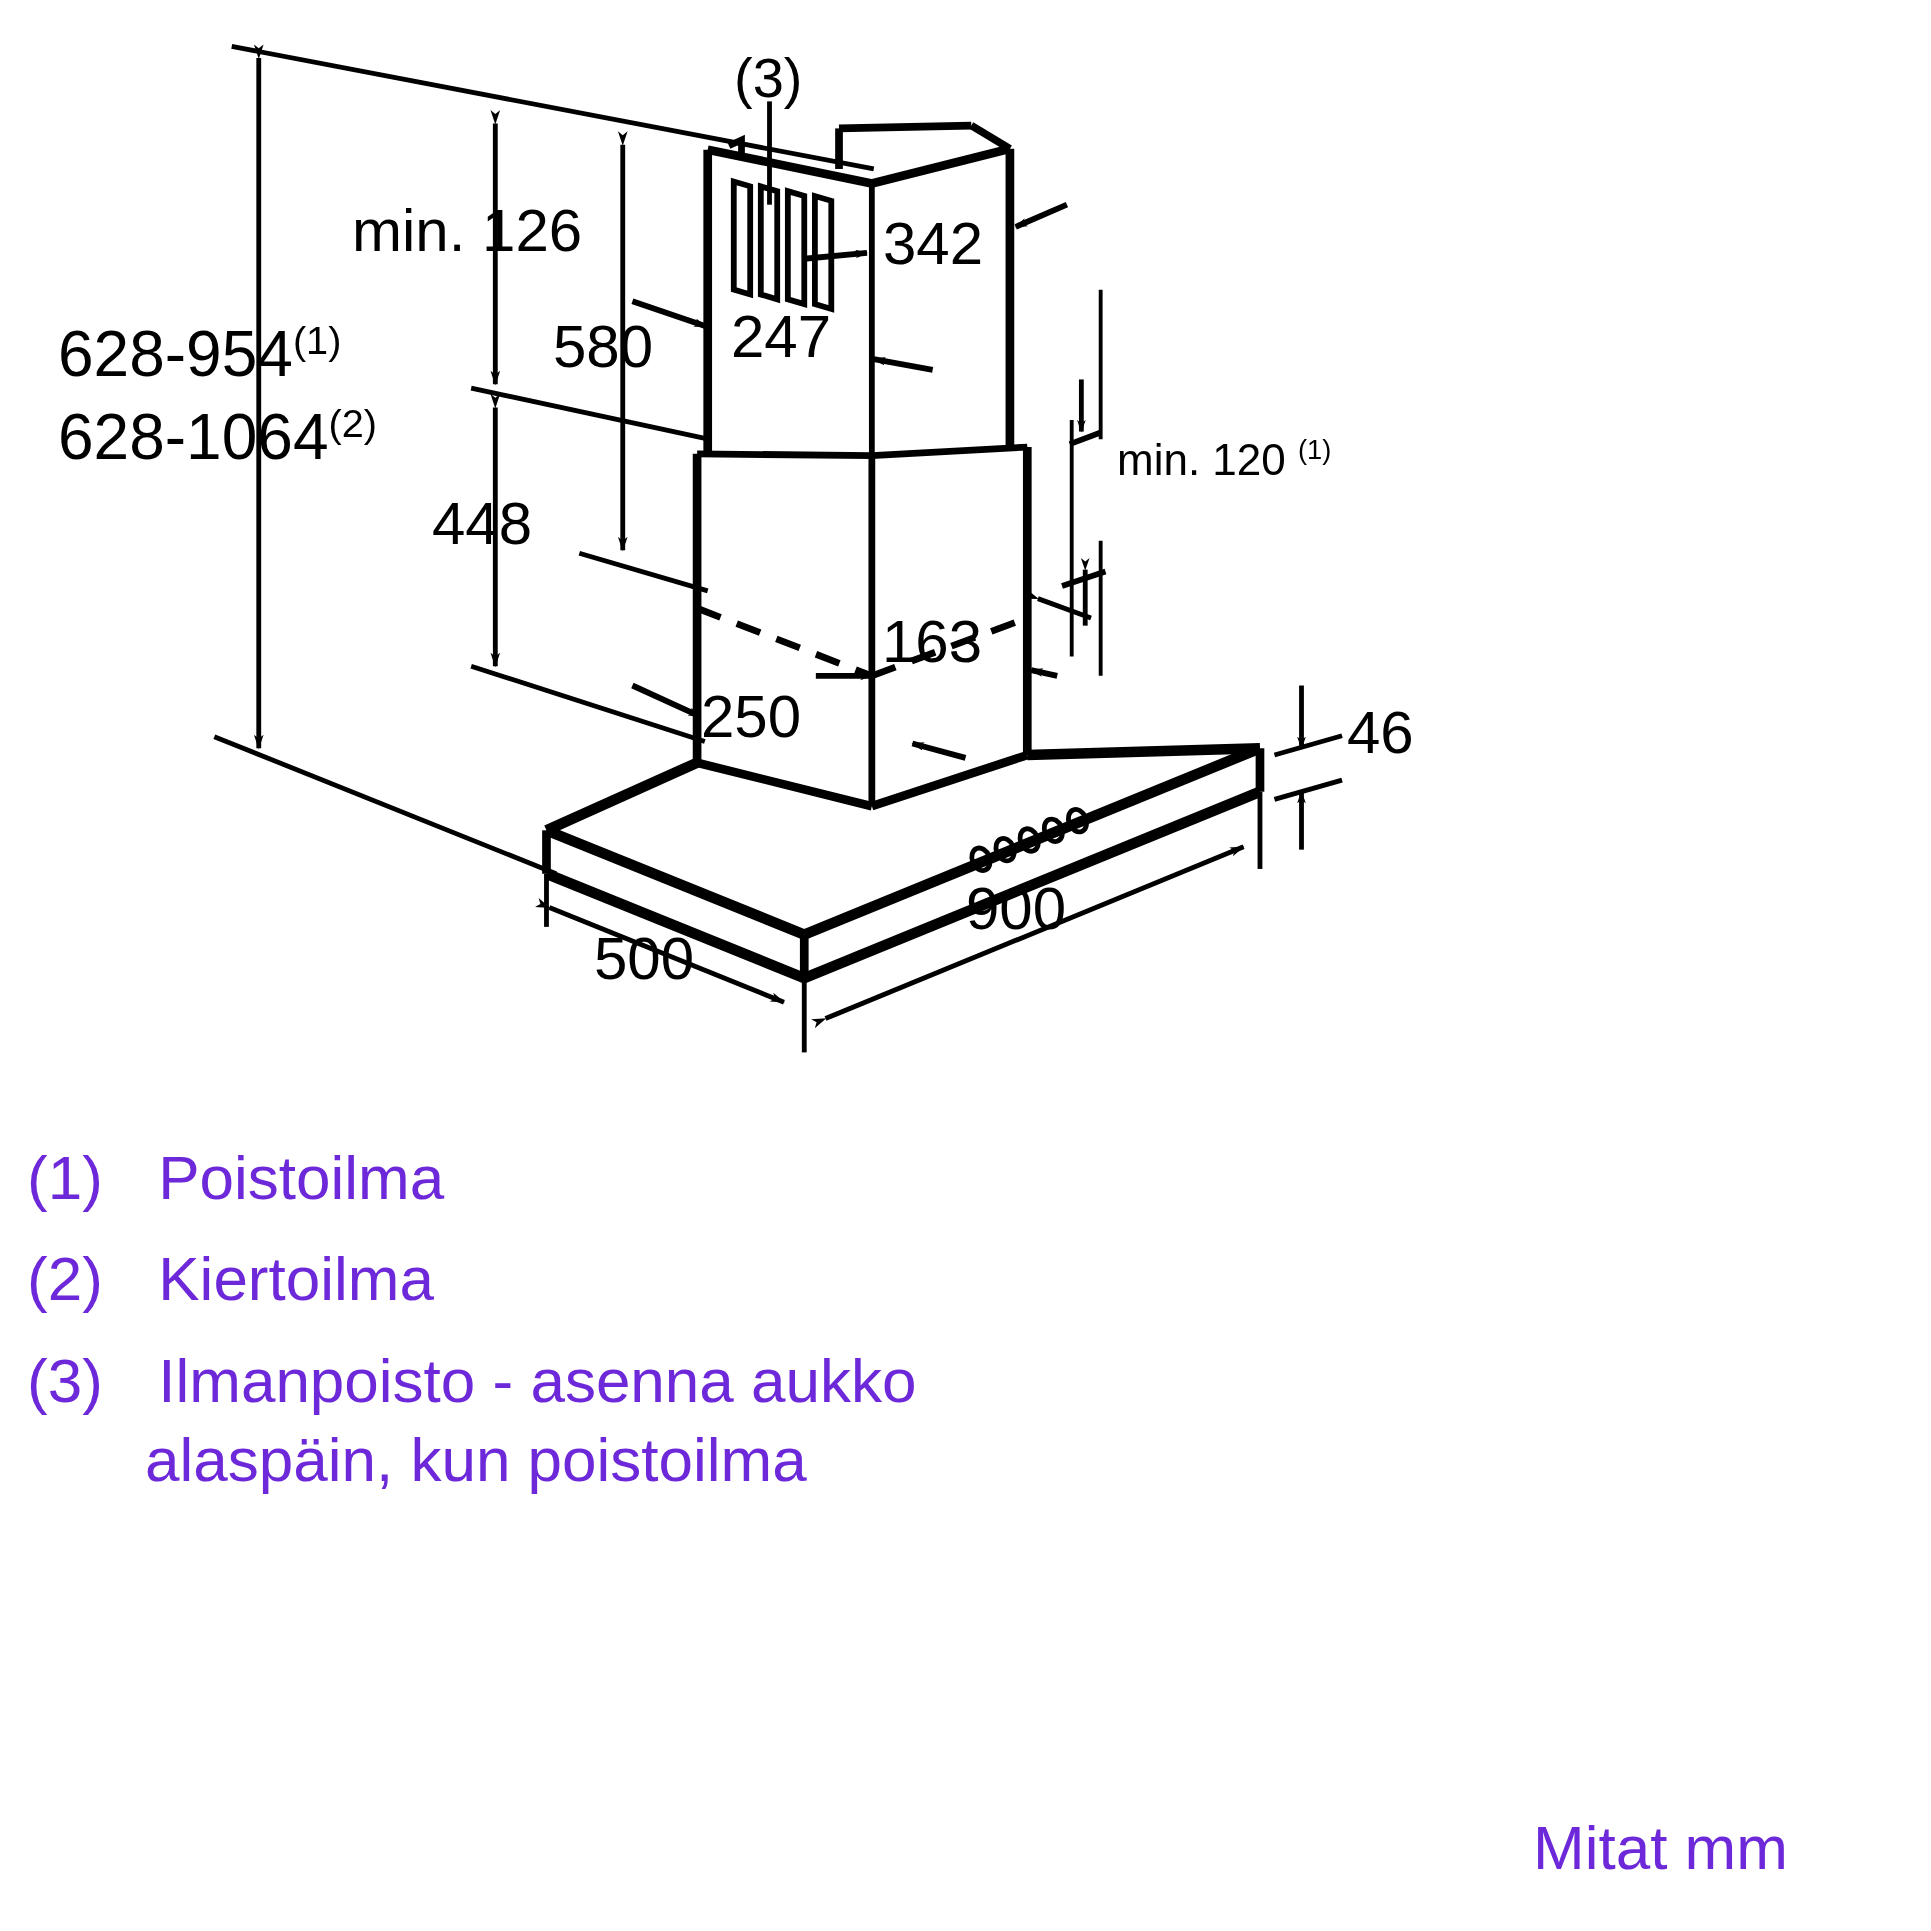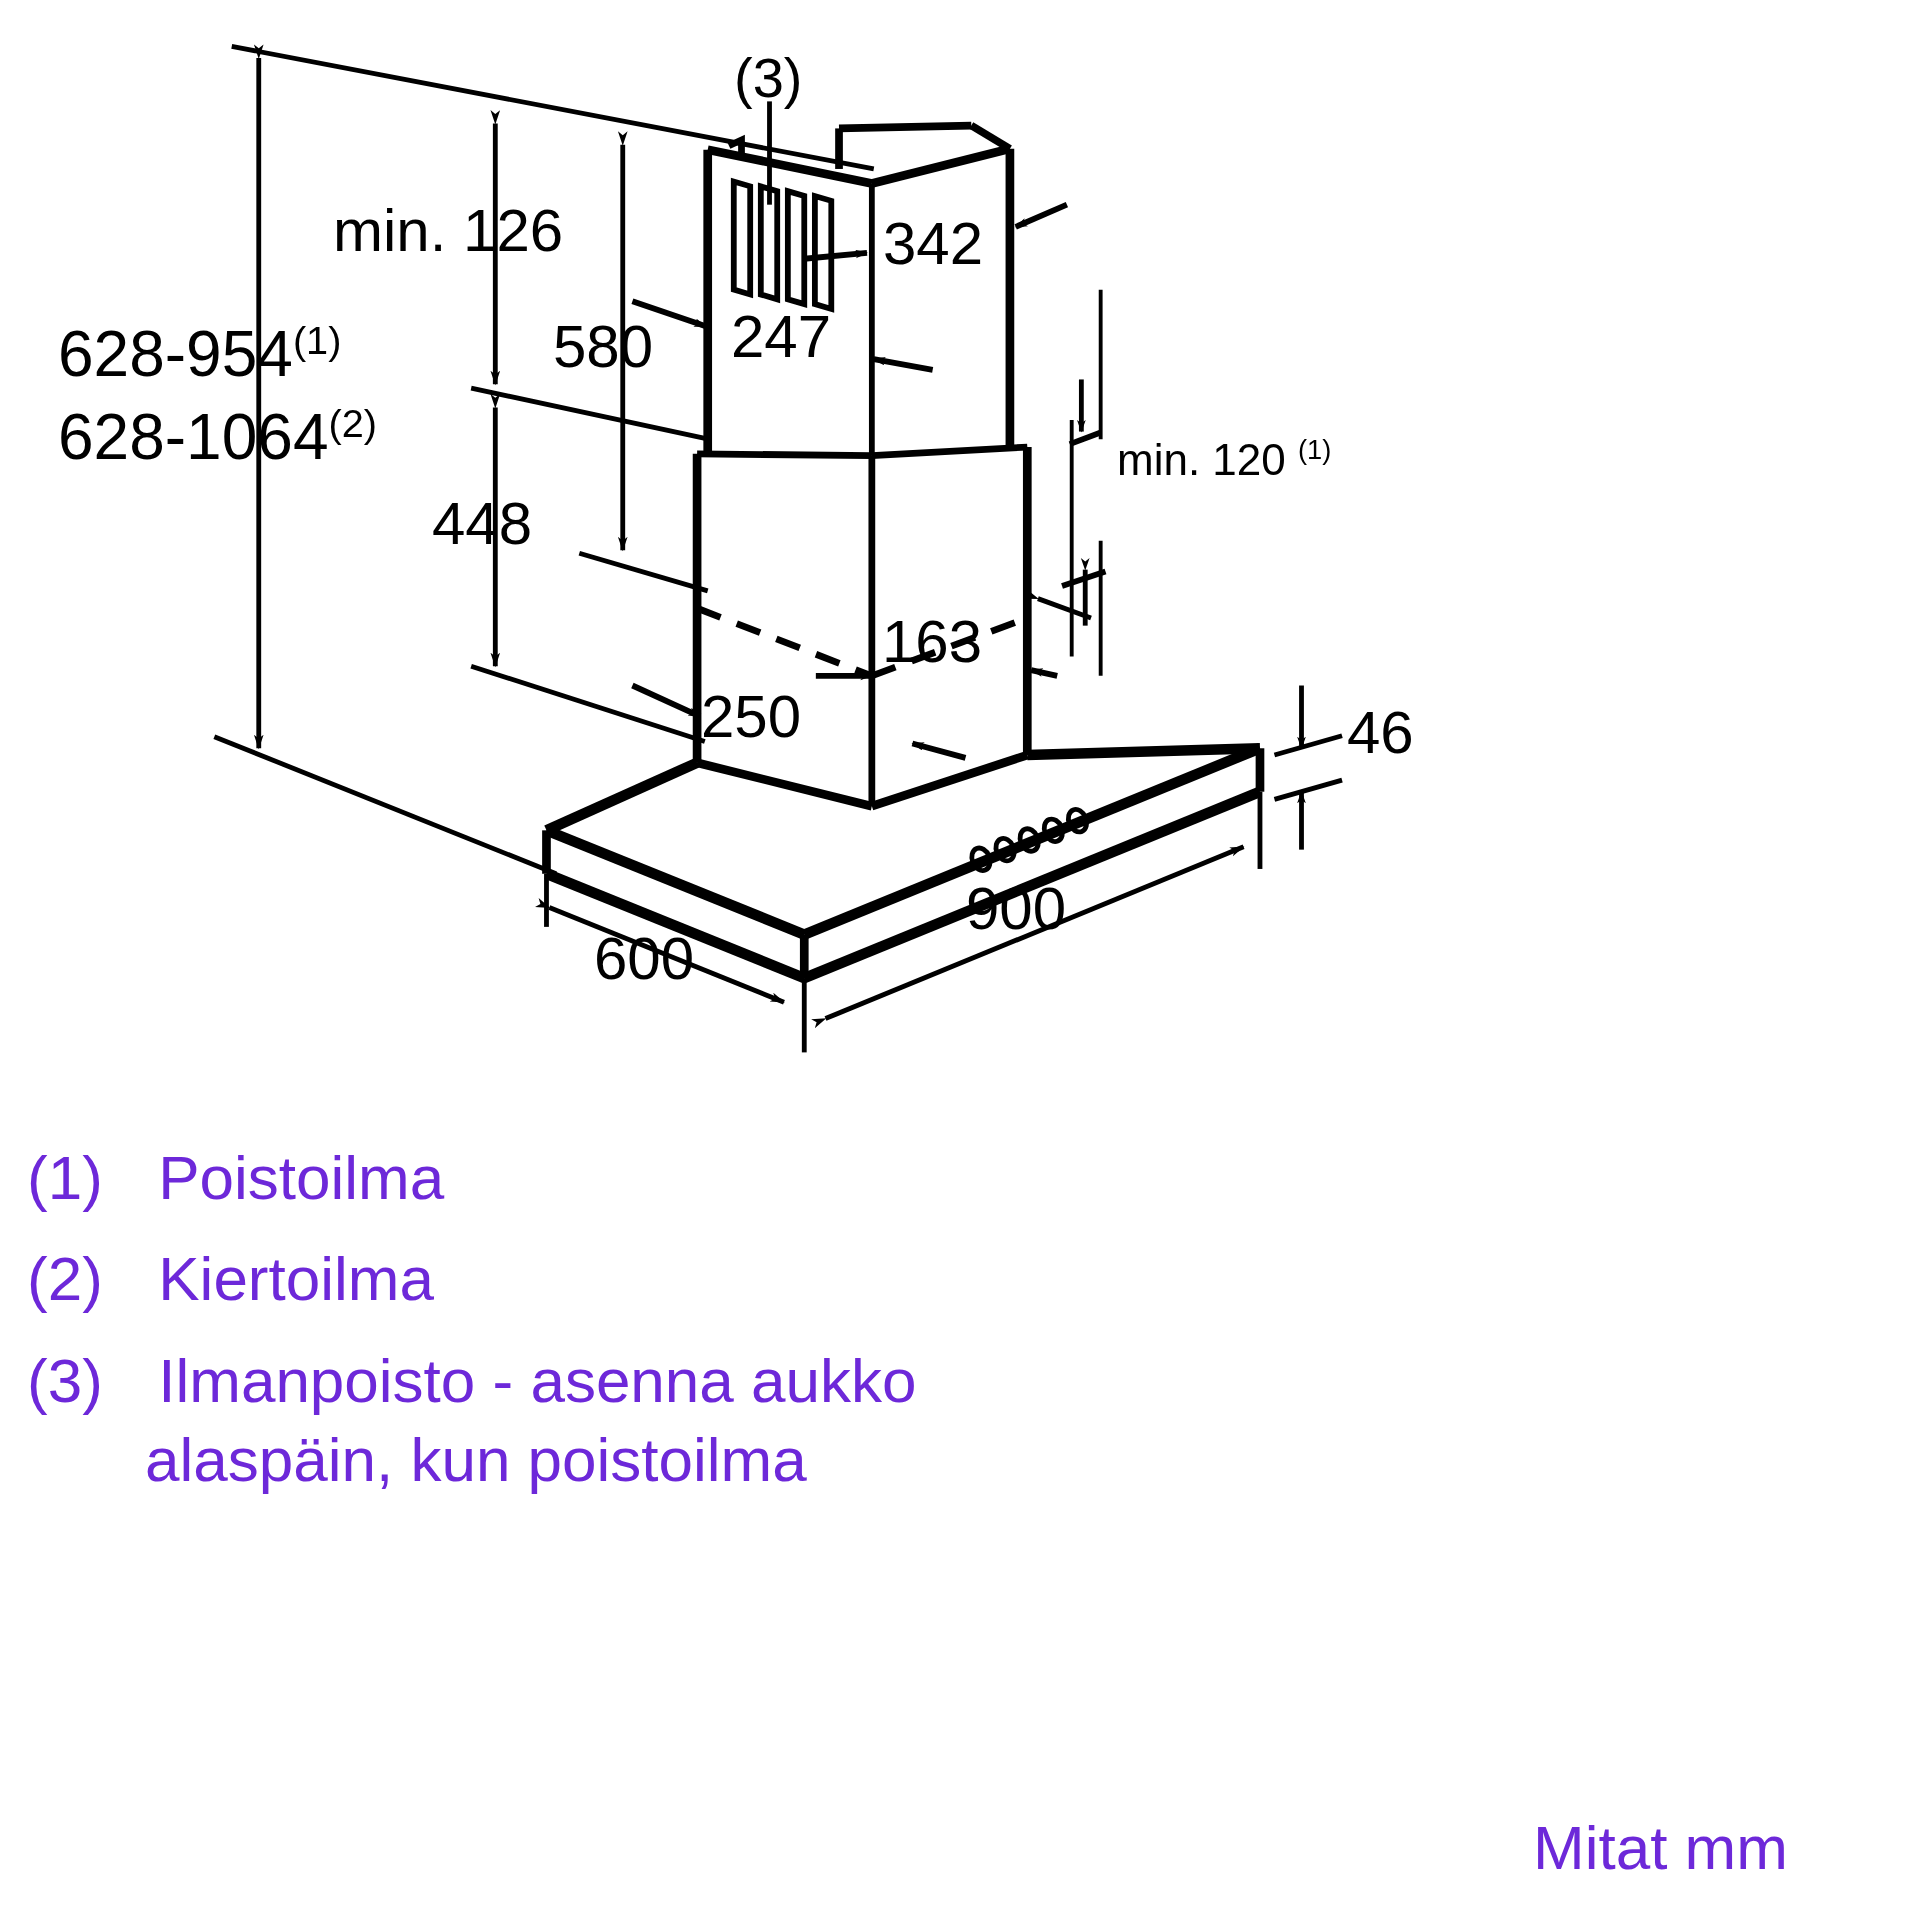--- a/index.html
+++ b/index.html
@@ -146,21 +146,21 @@
   </svg>
 
   <div class="dimtext" style="left:58px; top:321px; font-size:64px;">
     <span>628-954</span><span class="sup">(1)</span>
   </div>
 
   <div class="dimtext" style="left:58px; top:404px; font-size:64px;">
     <span>628-1064</span><span class="sup">(2)</span>
   </div>
 
-  <div class="dimtext" style="left:333px; top:201px; font-size:60px;">min. 126</div>
+  <div class="dimtext" style="left:352px; top:201px; font-size:60px;">min. 126</div>
 
   <div class="dimtext" style="left:553px; top:317px; font-size:60px;">580</div>
 
   <div class="dimtext" style="left:432px; top:494px; font-size:60px;">448</div>
 
   <div class="dimtext" style="left:883px; top:214px; font-size:60px;">342</div>
 
   <div class="dimtext" style="left:731px; top:307px; font-size:60px;">247</div>
 
   <div class="dimtext" style="left:882px; top:612px; font-size:60px;">163</div>
@@ -172,21 +172,21 @@
   <div class="dimtext" style="left:1117px; top:436px; font-size:44px;">
     <span>min. 120</span>
     <span class="sup">(1)</span>
   </div>
 
 
   <div class="dimtext" style="left:1347px; top:703px; font-size:60px;">46</div>
 
   <div class="dimtext" style="left:966px; top:879px; font-size:60px;">900</div>
 
-  <div class="dimtext" style="left:594px; top:929px; font-size:60px;">600</div>
+  <div class="dimtext" style="left:594px; top:929px; font-size:60px;">500</div>
 
   <div class="legend" style="left:27px; top:1147px; font-size:62px;">
     <span>(1)</span>
     <span style="display:inline-block;width:21px;"></span>
     <span>Poistoilma</span>
   </div>
 
   <div class="legend" style="left:27px; top:1248px; font-size:62px;">
     <span>(2)</span>
     <span style="display:inline-block;width:21px;"></span>

